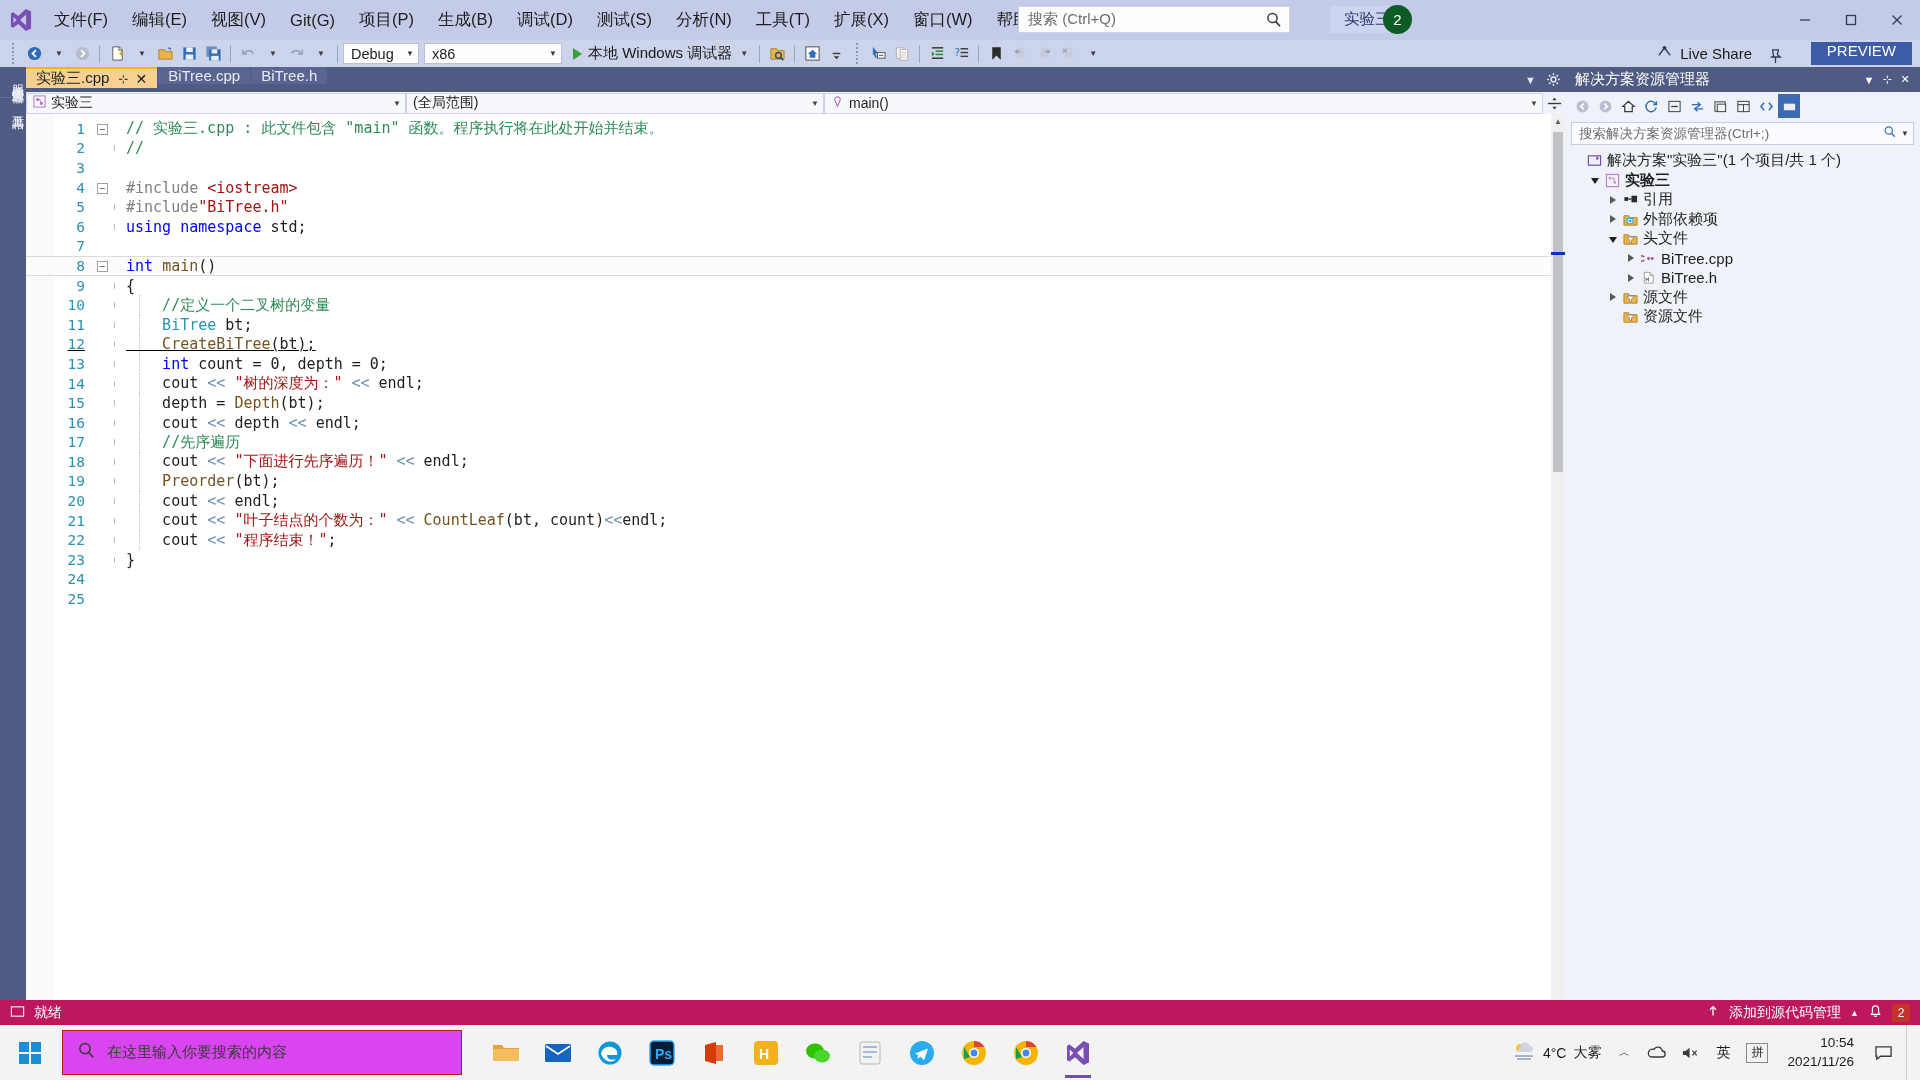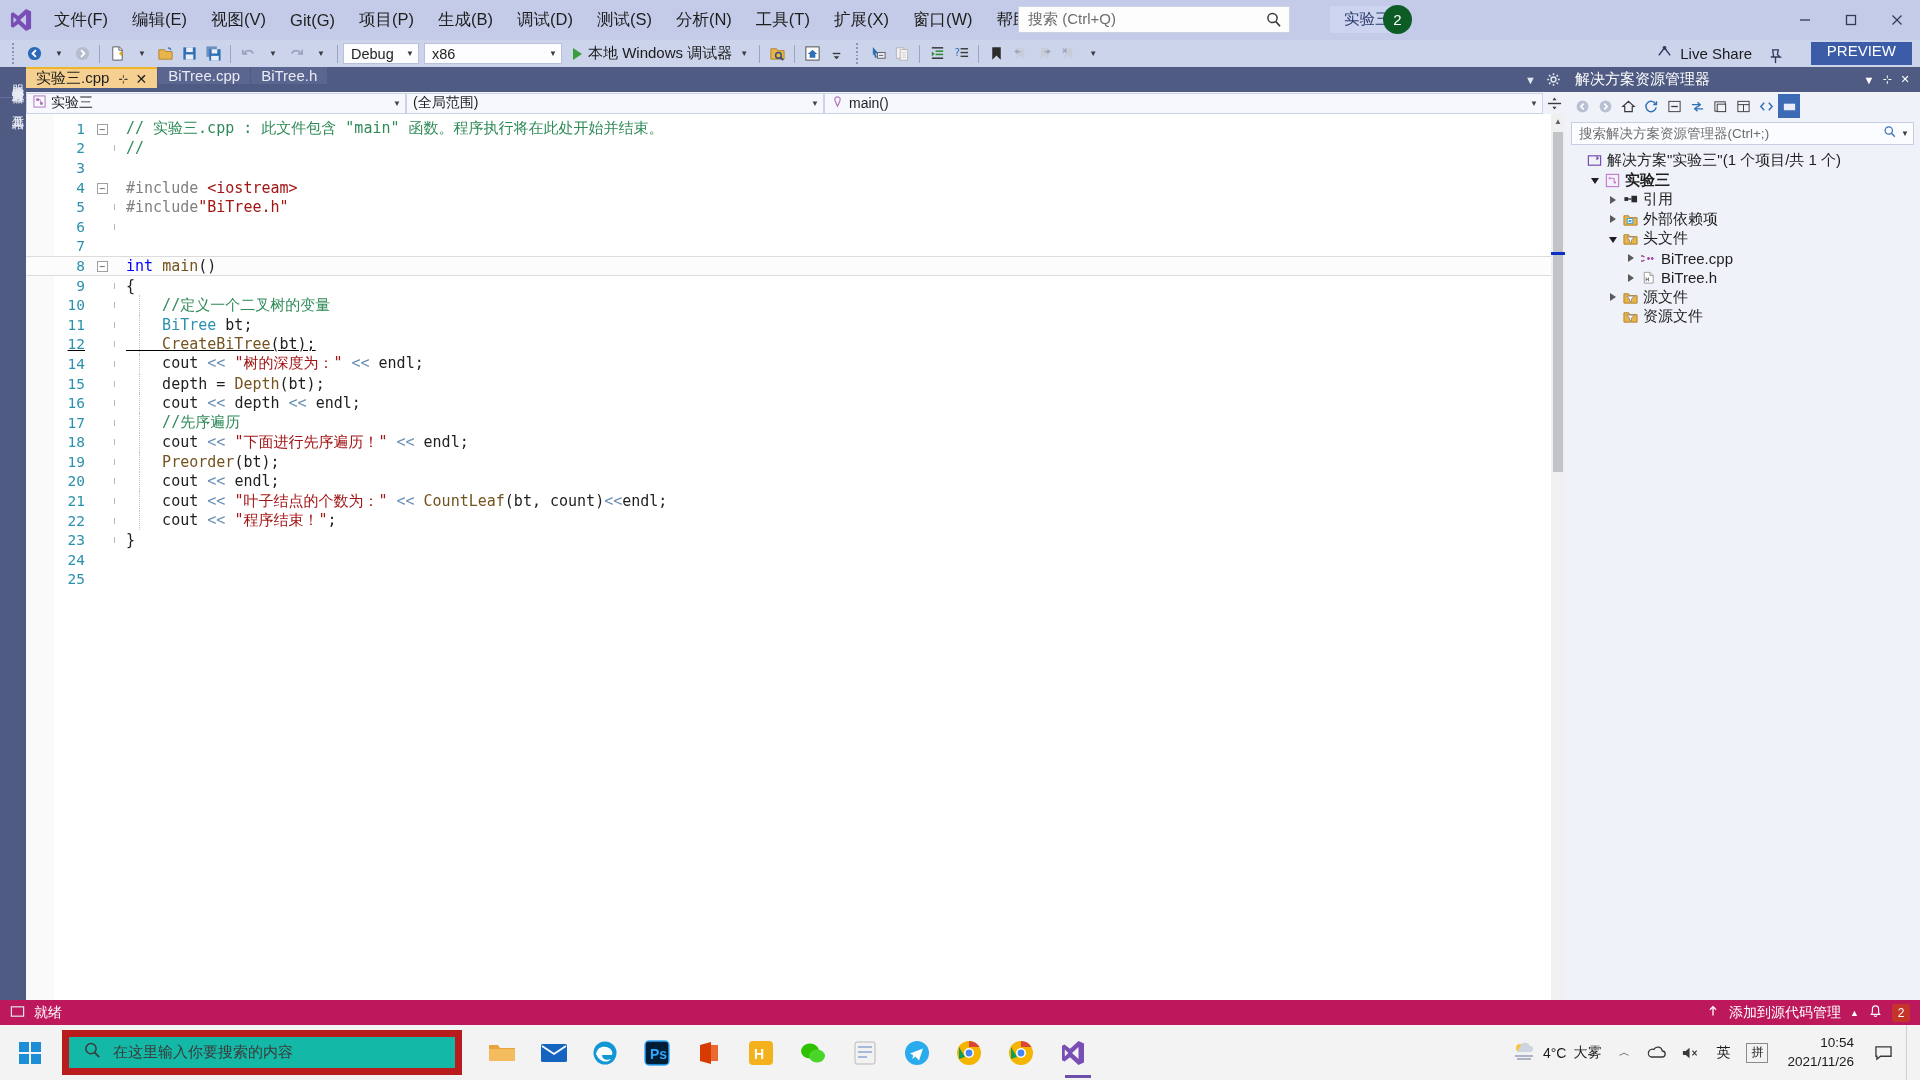--- a/index.html
+++ b/index.html
@@ -169,25 +169,25 @@
                background:#be185d; display:flex; align-items:center; color:#fff; font-size:14px; }
   .sb-left { display:flex; align-items:center; gap:9px; padding-left:10px; }
   .sb-right { position:absolute; right:10px; display:flex; align-items:center; gap:9px; }
   .sb-badge { width:18px; height:18px; border-radius:3px; background:#c5342b; color:#fff;
               font-size:12px; display:flex; align-items:center; justify-content:center; }
 
   
   .taskbar { position:absolute; left:0; bottom:0; width:1920px; height:55px; background:#f3f3f3;
              display:flex; align-items:center; }
   .start { width:60px; height:55px; display:flex; align-items:center; justify-content:center; }
-  .tb-searchbox { width:400px; height:45px; background:#14b8a6; border:7px solid #b91c1c;
+  .tb-searchbox { width:400px; height:45px; background:#d946ef; border:1px solid #b91c1c;
                   display:flex; align-items:center; gap:11px; padding:0 14px; margin-left:2px; }
   .tb-searchbox .ph { font-size:15px; color:#3b3b3b; }
   .tb-icons { display:flex; align-items:center; gap:16px; margin-left:26px; }
-  .tb-ic { width:36px; height:40px; display:flex; align-items:center; position:relative; }
+  .tb-ic { width:36px; height:40px; display:flex; align-items:center; justify-content:center; position:relative; }
   .tb-ic.active::after { content:""; position:absolute; bottom:-5px; left:5px; right:5px; height:3px; background:#6b4fa8; }
   .tray { position:absolute; right:0; height:55px; display:flex; align-items:center; gap:13px; padding-right:4px; }
   .weather { display:flex; align-items:center; gap:7px; font-size:14px; color:#1b1b1b; }
   .clock { text-align:right; font-size:13.5px; color:#1b1b1b; line-height:1.35; padding:0 6px; }
   .tray-ic { width:20px; display:flex; align-items:center; justify-content:center; font-size:14px; color:#1b1b1b; }
   .showdesk { width:10px; height:55px; border-left:1px solid #d0d0d0; }
 </style>
 </head>
 <body>
 
@@ -534,27 +534,28 @@
     </div>
 
     <div class="codearea">
       <div class="gutter-bar"></div>
       <div class="code-lines" id="code-lines">
           <div class="cline"><span class="lnum">1</span><span class="fold"><span class="box">−</span></span><span class="guide"></span><span class="ctext"><span class="c">// 实验三.cpp : 此文件包含 "main" 函数。程序执行将在此处开始并结束。</span></span></div>
           <div class="cline"><span class="lnum">2</span><span class="fold"></span><span class="guide vline"></span><span class="ctext"><span class="c">//</span></span></div>
           <div class="cline"><span class="lnum">3</span><span class="fold"></span><span class="guide"></span><span class="ctext"></span></div>
           <div class="cline"><span class="lnum">4</span><span class="fold"><span class="box">−</span></span><span class="guide"></span><span class="ctext"><span class="pre">#include </span><span class="hdr">&lt;iostream&gt;</span></span></div>
           <div class="cline"><span class="lnum">5</span><span class="fold"></span><span class="guide vline"></span><span class="ctext"><span class="pre">#include</span><span class="hdr">"BiTree.h"</span></span></div>
-          <div class="cline"><span class="lnum">6</span><span class="fold"></span><span class="guide vline"></span></div>
+          <div class="cline"><span class="lnum">6</span><span class="fold"></span><span class="guide vline"></span><span class="ctext"><span class="k">using namespace </span><span class="v">std;</span></span></div>
           <div class="cline"><span class="lnum">7</span><span class="fold"></span><span class="guide"></span><span class="ctext"></span></div>
           <div class="cline cur"><span class="lnum">8</span><span class="fold"><span class="box">−</span></span><span class="guide"></span><span class="ctext"><span class="k">int </span><span class="f">main</span><span class="v">()</span></span></div>
           <div class="cline"><span class="lnum">9</span><span class="fold"></span><span class="guide vline"></span><span class="ctext"><span class="v">{</span></span></div>
           <div class="cline" style="position: relative;"><span class="lnum">10</span><span class="fold"></span><span class="guide vline"></span><span style="position: absolute; left: 113px; width: 1px; height: 19.6px; border-left: 1px dotted rgb(195, 195, 195);"></span><span class="ctext"><span class="c">    //定义一个二叉树的变量</span></span></div>
           <div class="cline" style="position: relative;"><span class="lnum">11</span><span class="fold"></span><span class="guide vline"></span><span style="position: absolute; left: 113px; width: 1px; height: 19.6px; border-left: 1px dotted rgb(195, 195, 195);"></span><span class="ctext"><span class="t">    BiTree</span><span class="v"> bt;</span></span></div>
           <div class="cline" style="position: relative; text-decoration: underline;"><span class="lnum">12</span><span class="fold"></span><span class="guide vline"></span><span style="position: absolute; left: 113px; width: 1px; height: 19.6px; border-left: 1px dotted rgb(195, 195, 195);"></span><span class="ctext"><span class="f">    CreateBiTree</span><span class="v">(bt);</span></span></div>
+          <div class="cline" style="position: relative;"><span class="lnum">13</span><span class="fold"></span><span class="guide vline"></span><span style="position: absolute; left: 113px; width: 1px; height: 19.6px; border-left: 1px dotted rgb(195, 195, 195);"></span><span class="ctext"><span class="k">    int </span><span class="v">count = 0, depth = 0;</span></span></div>
           <div class="cline" style="position: relative;"><span class="lnum">14</span><span class="fold"></span><span class="guide vline"></span><span style="position: absolute; left: 113px; width: 1px; height: 19.6px; border-left: 1px dotted rgb(195, 195, 195);"></span><span class="ctext"><span class="v">    cout </span><span class="op">&lt;&lt; </span><span class="s">"树的深度为："</span><span class="op"> &lt;&lt; </span><span class="v">endl;</span></span></div>
           <div class="cline" style="position: relative;"><span class="lnum">15</span><span class="fold"></span><span class="guide vline"></span><span style="position: absolute; left: 113px; width: 1px; height: 19.6px; border-left: 1px dotted rgb(195, 195, 195);"></span><span class="ctext"><span class="v">    depth = </span><span class="f">Depth</span><span class="v">(bt);</span></span></div>
           <div class="cline" style="position: relative;"><span class="lnum">16</span><span class="fold"></span><span class="guide vline"></span><span style="position: absolute; left: 113px; width: 1px; height: 19.6px; border-left: 1px dotted rgb(195, 195, 195);"></span><span class="ctext"><span class="v">    cout </span><span class="op">&lt;&lt; </span><span class="v">depth </span><span class="op">&lt;&lt; </span><span class="v">endl;</span></span></div>
           <div class="cline" style="position: relative;"><span class="lnum">17</span><span class="fold"></span><span class="guide vline"></span><span style="position: absolute; left: 113px; width: 1px; height: 19.6px; border-left: 1px dotted rgb(195, 195, 195);"></span><span class="ctext"><span class="c">    //先序遍历</span></span></div>
           <div class="cline" style="position: relative;"><span class="lnum">18</span><span class="fold"></span><span class="guide vline"></span><span style="position: absolute; left: 113px; width: 1px; height: 19.6px; border-left: 1px dotted rgb(195, 195, 195);"></span><span class="ctext"><span class="v">    cout </span><span class="op">&lt;&lt; </span><span class="s">"下面进行先序遍历！"</span><span class="op"> &lt;&lt; </span><span class="v">endl;</span></span></div>
           <div class="cline" style="position: relative;"><span class="lnum">19</span><span class="fold"></span><span class="guide vline"></span><span style="position: absolute; left: 113px; width: 1px; height: 19.6px; border-left: 1px dotted rgb(195, 195, 195);"></span><span class="ctext"><span class="f">    Preorder</span><span class="v">(bt);</span></span></div>
           <div class="cline" style="position: relative;"><span class="lnum">20</span><span class="fold"></span><span class="guide vline"></span><span style="position: absolute; left: 113px; width: 1px; height: 19.6px; border-left: 1px dotted rgb(195, 195, 195);"></span><span class="ctext"><span class="v">    cout </span><span class="op">&lt;&lt; </span><span class="v">endl;</span></span></div>
           <div class="cline" style="position: relative;"><span class="lnum">21</span><span class="fold"></span><span class="guide vline"></span><span style="position: absolute; left: 113px; width: 1px; height: 19.6px; border-left: 1px dotted rgb(195, 195, 195);"></span><span class="ctext"><span class="v">    cout </span><span class="op">&lt;&lt; </span><span class="s">"叶子结点的个数为："</span><span class="op"> &lt;&lt; </span><span class="f">CountLeaf</span><span class="v">(bt, count)</span><span class="op">&lt;&lt;</span><span class="v">endl;</span></span></div>
           <div class="cline" style="position: relative;"><span class="lnum">22</span><span class="fold"></span><span class="guide vline"></span><span style="position: absolute; left: 113px; width: 1px; height: 19.6px; border-left: 1px dotted rgb(195, 195, 195);"></span><span class="ctext"><span class="v">    cout </span><span class="op">&lt;&lt; </span><span class="s">"程序结束！"</span><span class="v">;</span></span></div>
           <div class="cline"><span class="lnum">23</span><span class="fold"></span><span class="guide vline"></span><span class="ctext"><span class="v">}</span></span></div>

